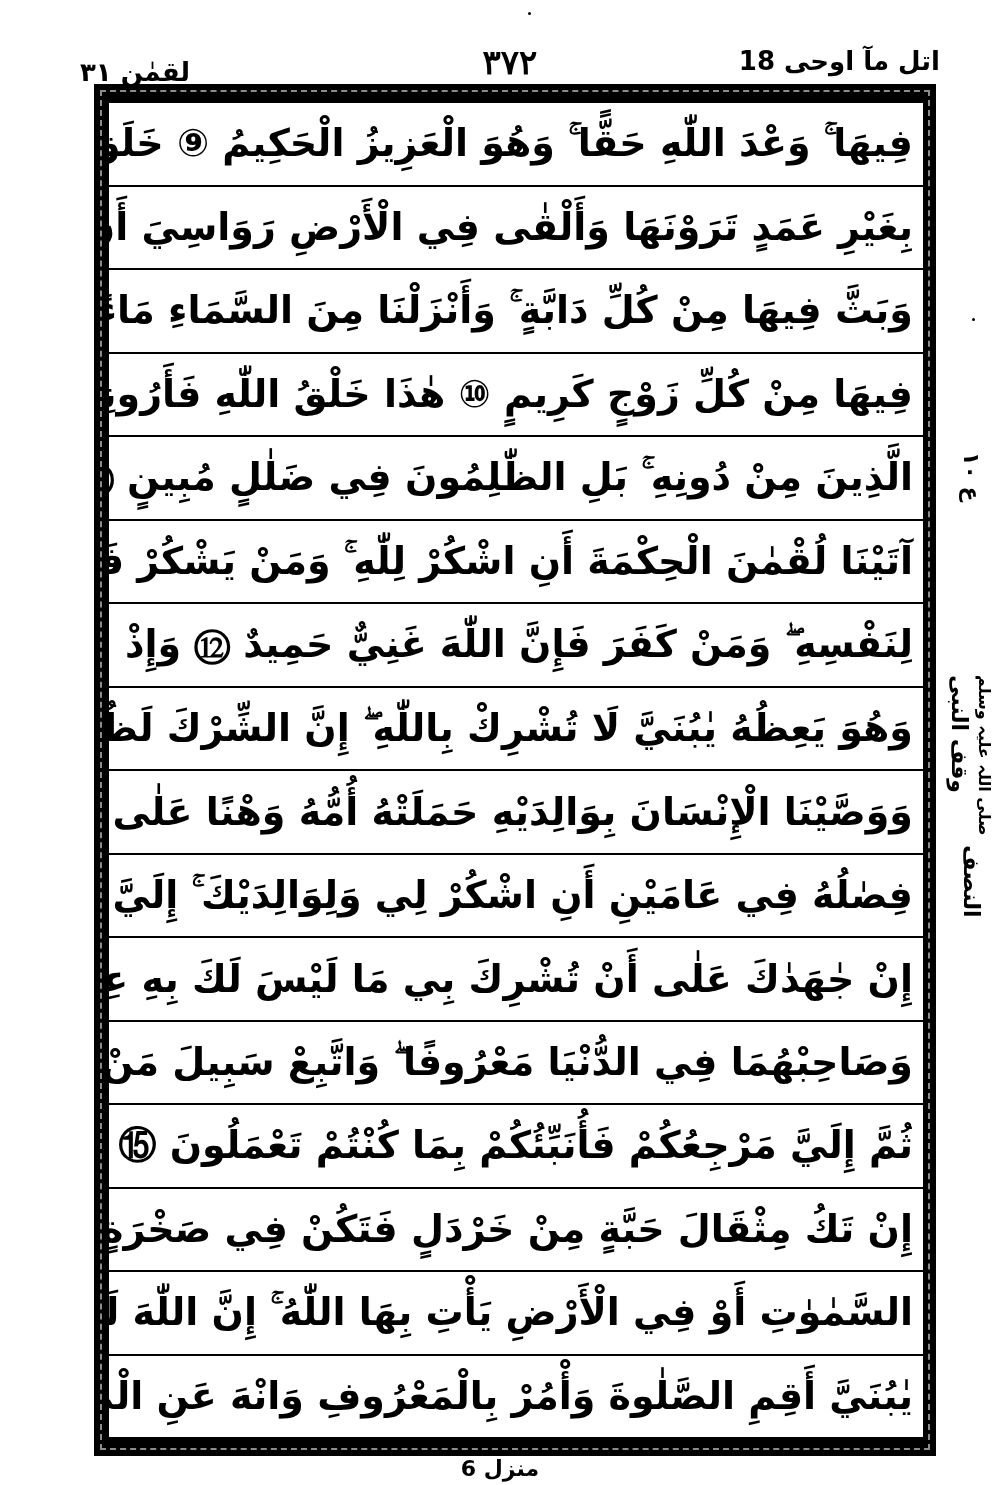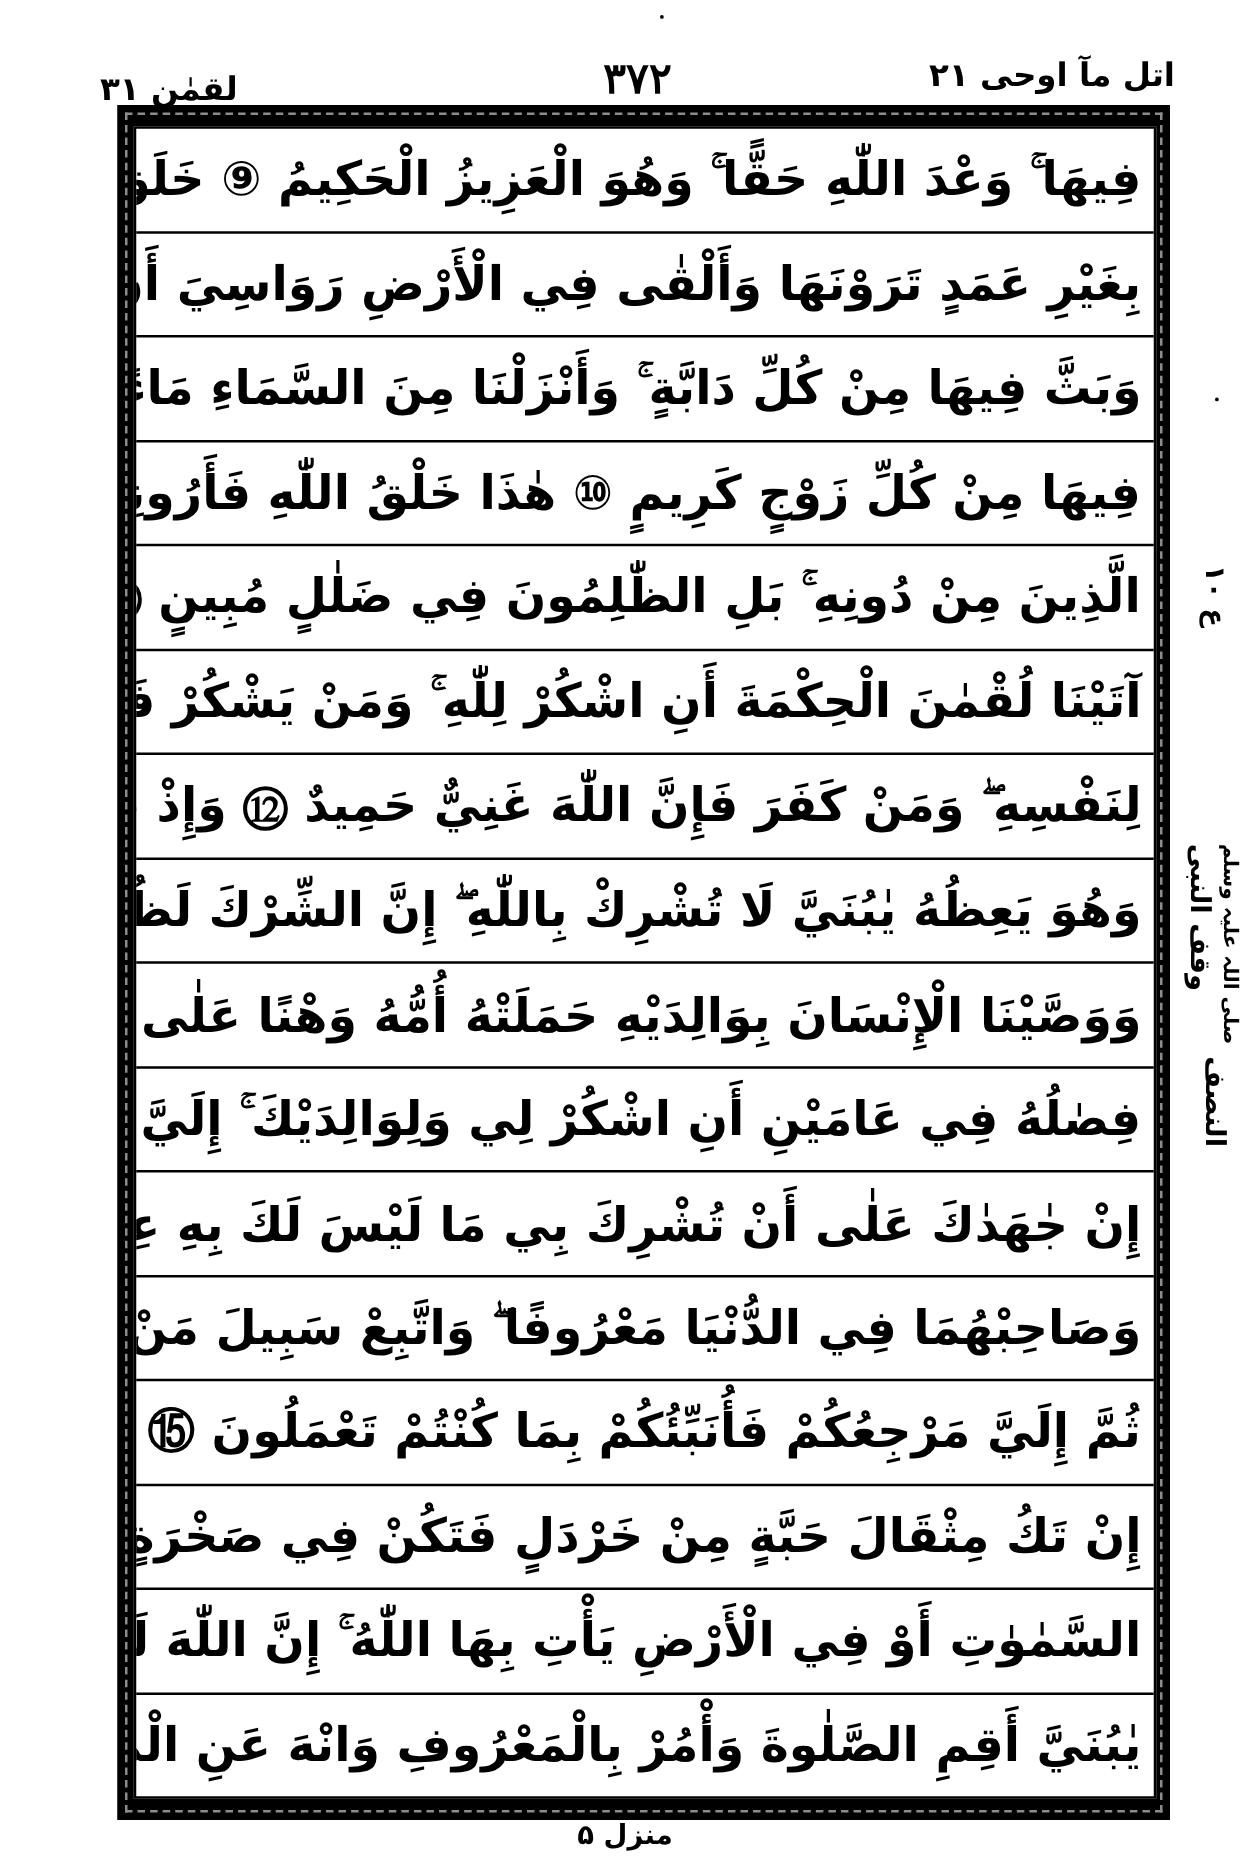--- a/index.html
+++ b/index.html
@@ -126,21 +126,21 @@
       width: 3px;
       height: 3px;
       background: #000;
       border-radius: 50%;
     }
   </style>
 </head>
 <body>
 
 <div class="header">
-  <div class="para-name">اتل مآ اوحی ۲۱</div>
+  <div class="para-name">اتل مآ اوحی 18</div>
   <div class="page-num">۳۷۲</div>
   <div class="surah-name">لقمٰن ۳۱</div>
 </div>
 
 <div class="frame">
   <div class="frame-inner">
     <div class="line">
         <span>فِيهَا ۚ وَعْدَ اللّٰهِ حَقًّا ۚ وَهُوَ الْعَزِيزُ الْحَكِيمُ ⑨ خَلَقَ السَّمٰوٰتِ</span>
       </div>
     <div class="line">
@@ -189,16 +189,16 @@
         <span>يٰبُنَيَّ أَقِمِ الصَّلٰوةَ وَأْمُرْ بِالْمَعْرُوفِ وَانْهَ عَنِ الْمُنْكَرِ وَاصْبِرْ</span>
       </div>
   </div>
 </div>
 
 <div class="margin-note" style="top:452px;">ع ۱۰</div>
 <div class="margin-note" style="top:675px; right:30px;">وقف النبی</div>
 <div class="margin-note small" style="top:675px; right:8px;">صلی اللہ علیہ وسلم</div>
 <div class="margin-note" style="top:845px;">النصف</div>
 
-<div class="footer">منزل ۵</div>
+<div class="footer">منزل 6</div>
 
 <div class="tick-mark" style="left:528px; top:12px;"></div>
 <div class="tick-mark" style="left:972px; top:318px;"></div>
 
 </body></html>

